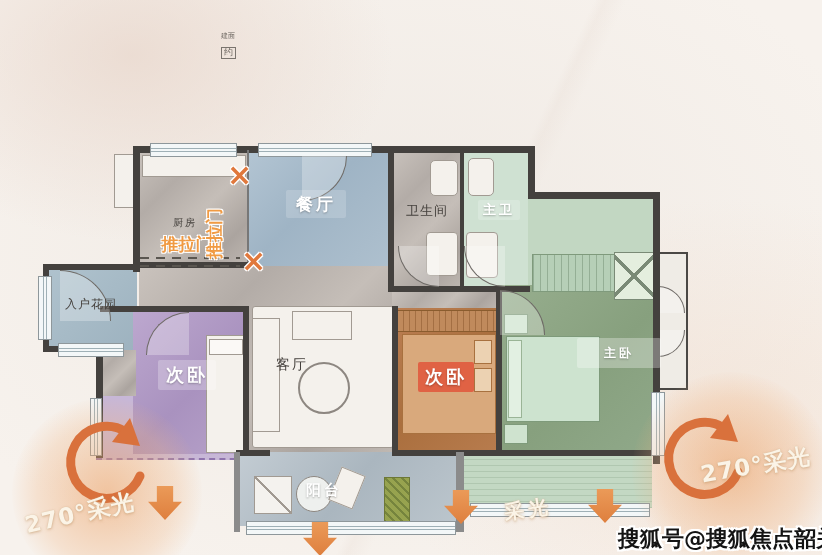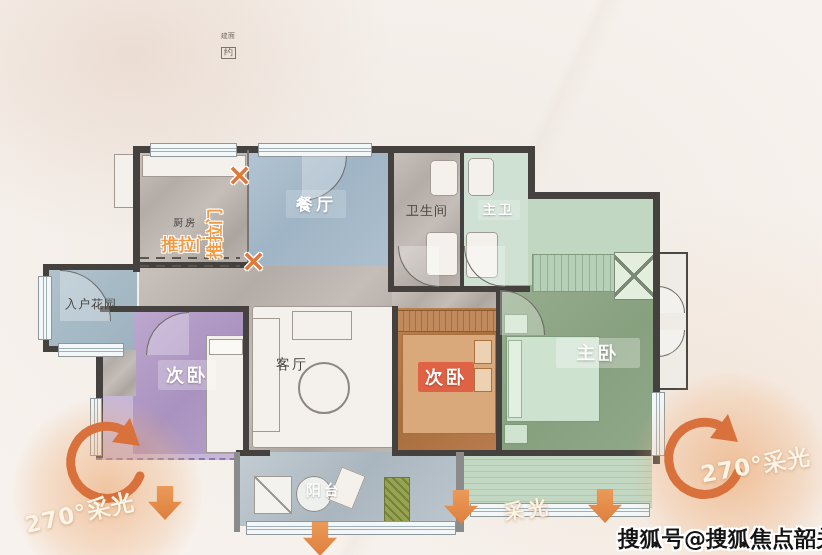--- a/index.html
+++ b/index.html
@@ -165,21 +165,21 @@
   <div class="dash-track" style="left:140px;top:265px;width:100px;"></div>
 
   <div class="rlab-dark" style="left:150px;top:216px;width:70px;font-size:10px;">厨房</div>
   <div class="chip" style="left:286px;top:190px;width:60px;height:28px;font-size:17px;background:rgba(255,255,255,.18);">餐厅</div>
   <div class="rlab-dark" style="left:398px;top:202px;width:58px;font-size:13px;letter-spacing:1px;">卫生间</div>
   <div class="chip" style="left:478px;top:200px;width:42px;height:20px;font-size:13px;background:rgba(255,255,255,.2);">主卫</div>
   <div class="rlab-dark" style="left:58px;top:296px;width:66px;font-size:12px;letter-spacing:1px;">入户花园</div>
   <div class="chip" style="left:158px;top:360px;width:58px;height:30px;font-size:18px;background:rgba(255,255,255,.25);">次卧</div>
   <div class="rlab-dark" style="left:262px;top:356px;width:60px;font-size:14px;">客厅</div>
   <div class="chip" style="left:418px;top:362px;width:56px;height:30px;font-size:18px;background:rgba(224,90,62,.9);">次卧</div>
-  <div class="chip" style="left:556px;top:338px;width:84px;height:30px;font-size:18px;background:rgba(255,255,255,.3);">主卧</div>
+  <div class="chip" style="left:577px;top:338px;width:84px;height:30px;font-size:12px;background:rgba(255,255,255,.3);">主卧</div>
   <div class="chip" style="left:298px;top:478px;width:52px;height:24px;font-size:15px;background:transparent;">阳台</div>
 
   <div class="orange-lab" style="left:148px;top:233px;width:78px;font-size:17px;">推拉门</div>
   <div class="orange-lab" style="left:175px;top:222px;width:78px;font-size:17px;transform:rotate(-90deg);">推拉门</div>
   <div class="xmark" style="left:227px;top:160px;">×</div>
   <div class="xmark" style="left:241px;top:246px;">×</div>
 
   <div class="blob" style="left:12px;top:398px;width:190px;height:190px;"></div>
   <div class="blob" style="left:632px;top:372px;width:198px;height:198px;"></div>
   <svg class="abs" style="left:48px;top:412px;" width="110" height="110">

